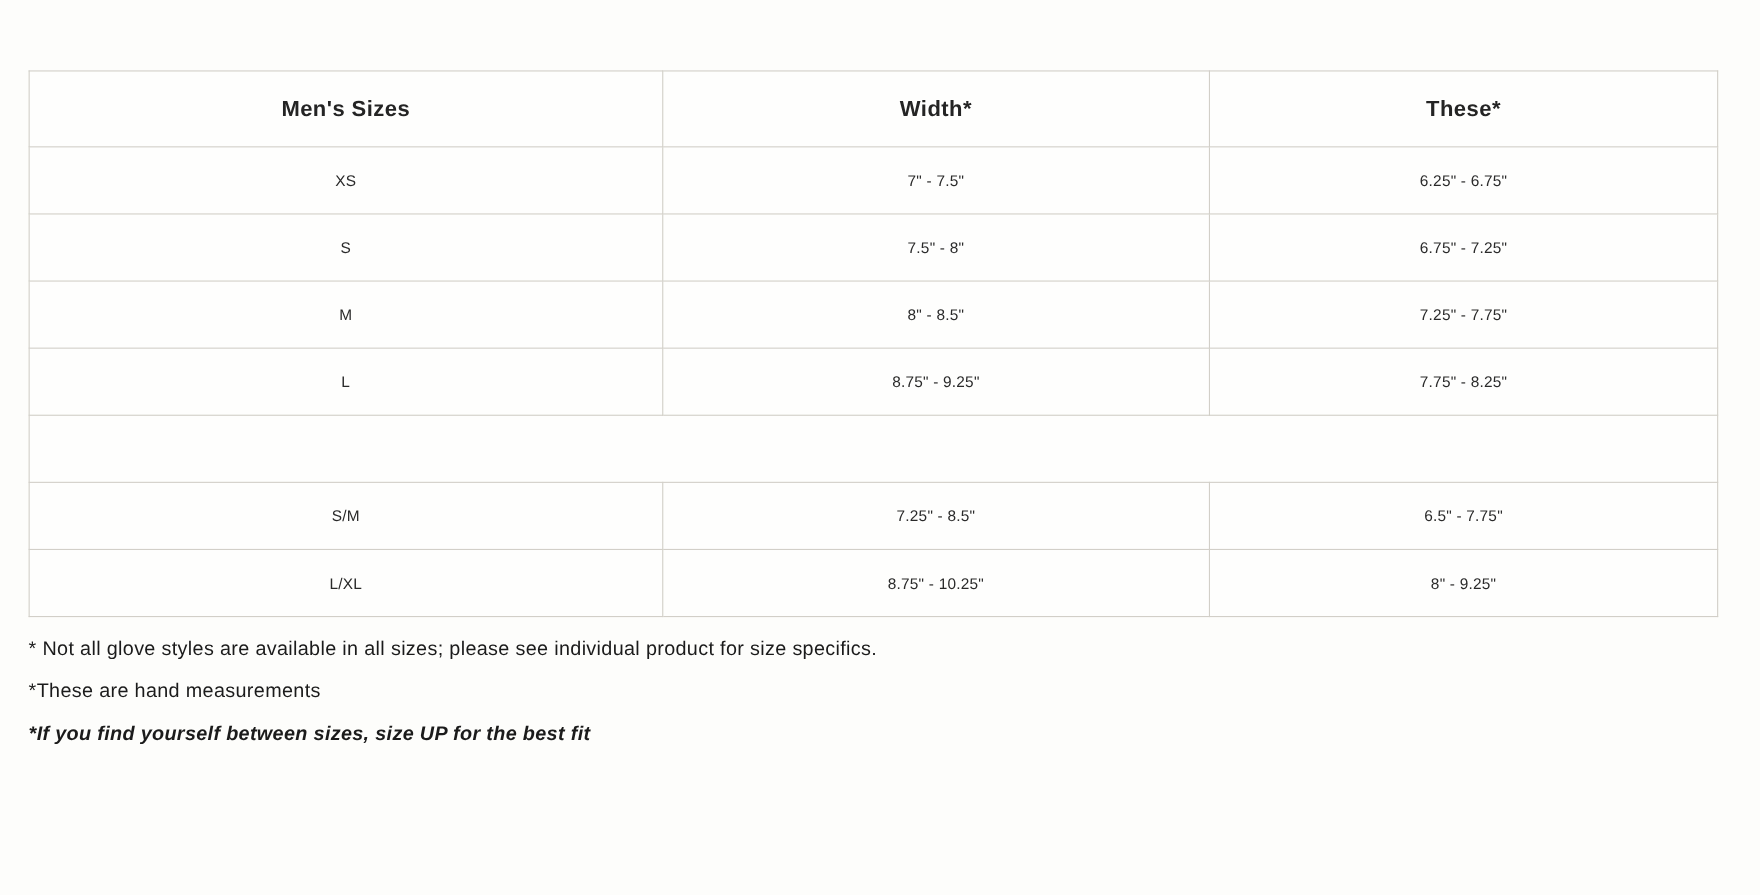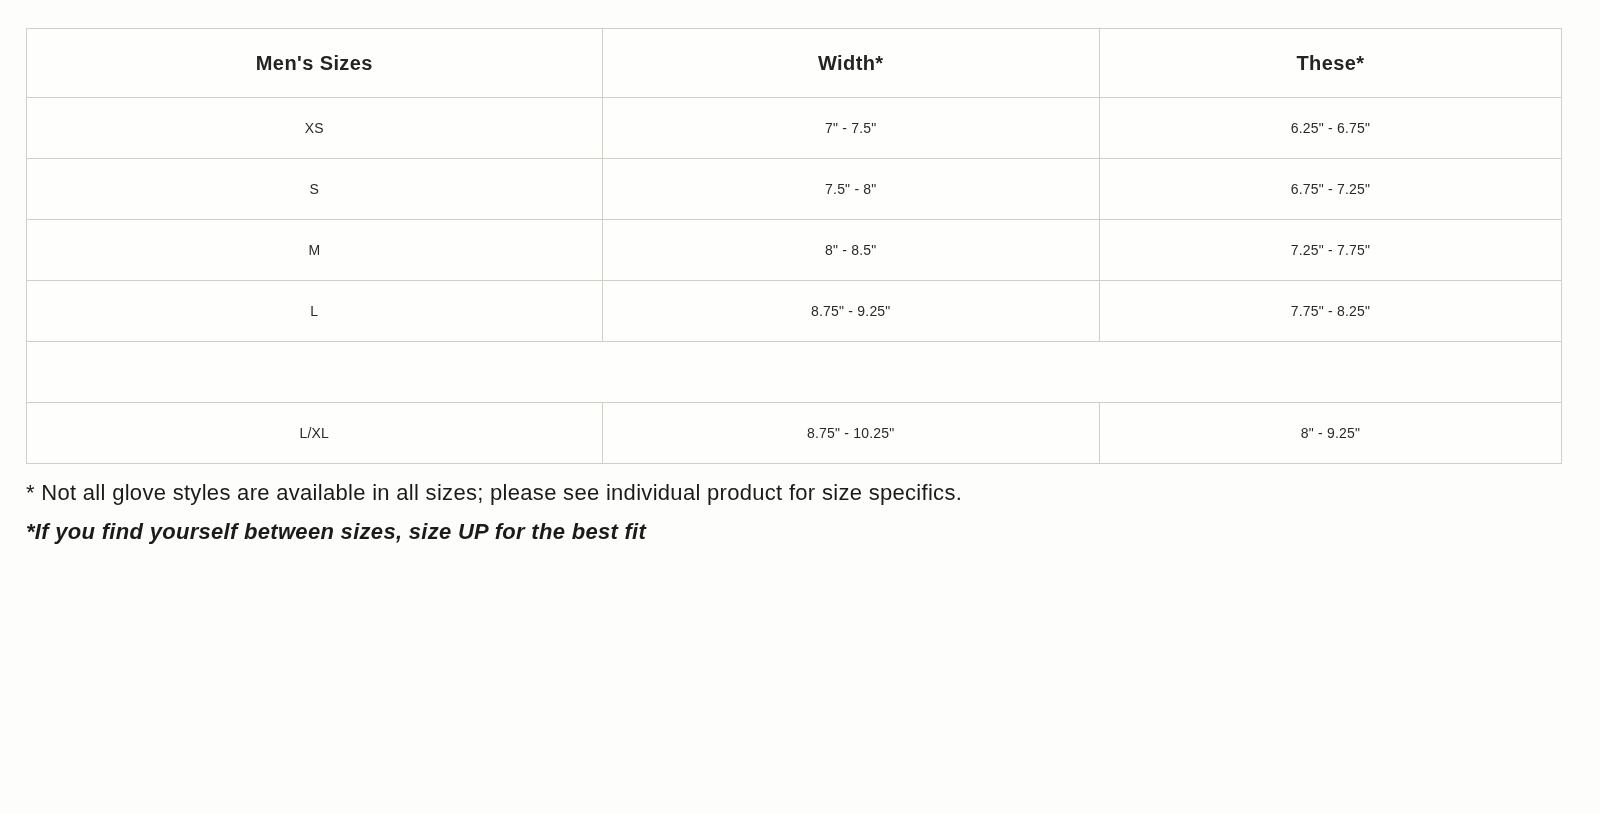--- a/index.html
+++ b/index.html
@@ -14,20 +14,21 @@
     -webkit-font-smoothing: antialiased;
   }
   .page {
     padding: 28px 38px 0 26px;
   }
   table.size-table {
     border-collapse: collapse;
     width: 1536px;
     table-layout: fixed;
     background: #fefefd;
+    margin-top: 36px;
   }
   .size-table th,
   .size-table td {
     border: 1px solid #d2cfc8;
     text-align: center;
     vertical-align: middle;
     padding: 0;
   }
   .size-table col.c1 { width: 37.5%; }
   .size-table col.c2 { width: 32.4%; }
@@ -48,21 +49,21 @@
   .size-table tr.spacer-row td {
     height: 61px;
   }
   .footnotes {
     margin-top: 9px;
     padding-left: 0;
     width: 1540px;
   }
   .footnote {
     margin: 0;
-    font-size: 22px;
+    font-size: 18px;
     line-height: 39px;
     letter-spacing: 0.3px;
     color: #1b1b1b;
   }
   .footnote.emphasis {
     font-weight: 700;
     font-style: italic;
   }
 </style>
 </head>
@@ -101,25 +102,31 @@
       </tr>
       <tr>
         <td>L</td>
         <td>8.75" - 9.25"</td>
         <td>7.75" - 8.25"</td>
       </tr>
       <tr class="spacer-row">
         <td colspan="3"></td>
       </tr>
       <tr>
+        <td>S/M</td>
+        <td>7.25" - 8.5"</td>
+        <td>6.5" - 7.75"</td>
+      </tr>
+      <tr>
         <td>L/XL</td>
         <td>8.75" - 10.25"</td>
         <td>8" - 9.25"</td>
       </tr>
     </tbody>
   </table>
 
   <div class="footnotes">
     <p class="footnote">* Not all glove styles are available in all sizes; please see individual product for size specifics.</p>
+    <p class="footnote">*These are hand measurements</p>
     <p class="footnote emphasis">*If you find yourself between sizes, size UP for the best fit</p>
   </div>
 
 </div>
 
 </body></html>

